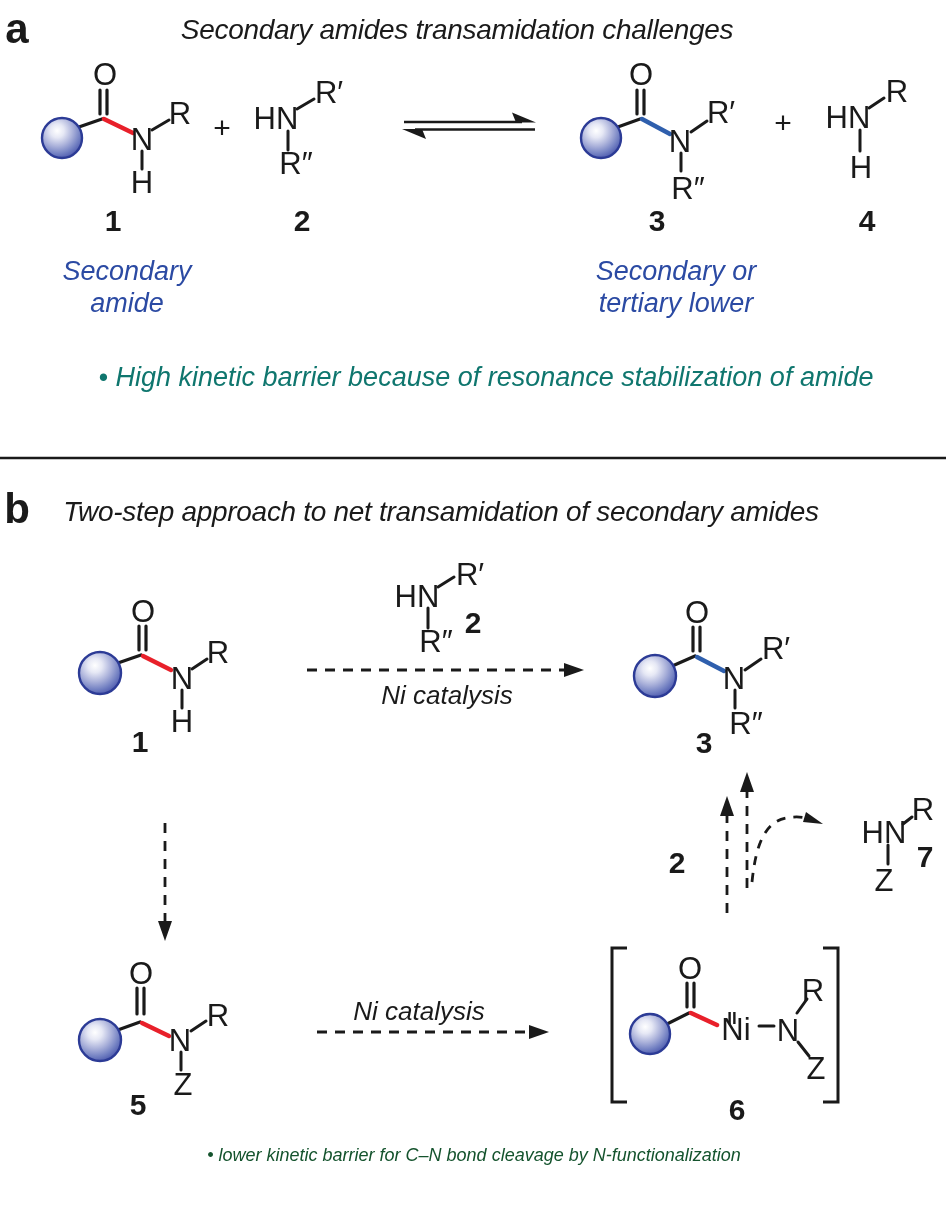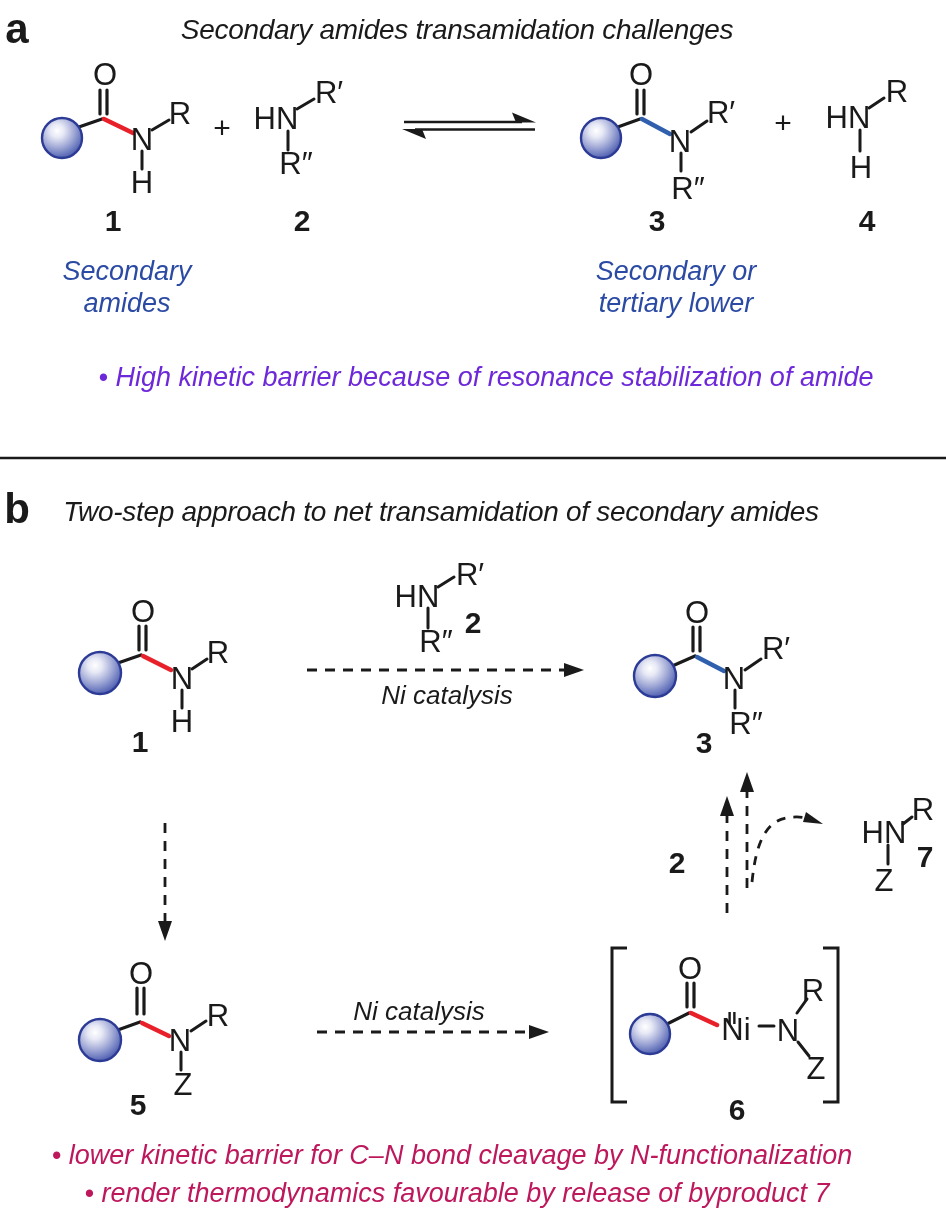--- a/index.html
+++ b/index.html
@@ -7,22 +7,22 @@
           font-family:"Liberation Sans", sans-serif;color:#1a1a1a;overflow:hidden;}
   .layer{position:absolute;left:0;top:0;}
   .t{position:absolute;transform:translate(-50%,-50%);white-space:nowrap;
      font-size:31px;color:#1a1a1a;line-height:1;}
   .num{font-weight:bold;font-size:30px;}
   .plus{font-size:30px;}
   .panel-letter{font-weight:bold;font-size:42px;}
   .ttl{font-style:italic;font-size:28px;letter-spacing:-0.3px;}
   .cap{color:#2b4aa3;font-style:italic;font-size:27px;white-space:pre-line;
        text-align:center;line-height:32px;}
-  .redtxt{color:#6d28d9;font-style:italic;font-size:27px;}
-  .bluetxt{color:#be185d;font-style:italic;font-size:27px;}
+  .redtxt{color:#0f766e;font-style:italic;font-size:27px;}
+  .bluetxt{color:#14532d;font-style:italic;font-size:18px;margin-left:22px;}
   .lbl{font-style:italic;font-size:26px;}
   .sup{font-size:17px;font-weight:bold;}
 </style>
 </head>
 <body>
 
 <div class="canvas">
 
 <svg class="layer" width="946" height="1212" viewBox="0 0 946 1212">
   <defs>
@@ -182,21 +182,21 @@
 <span class="t num" style="left:657px;top:221px">3</span>
 
 <span class="t plus" style="left:783px;top:123px">+</span>
 
 <span class="t" style="left:848px;top:117px">HN</span>
 <span class="t" style="left:897px;top:91px">R</span>
 <span class="t" style="left:861px;top:167px">H</span>
 <span class="t num" style="left:867px;top:221px">4</span>
 
 <span class="t cap" style="left:127px;top:287px">Secondary
-amides</span>
+amide</span>
 <span class="t cap" style="left:676px;top:287px">Secondary or
 tertiary lower</span>
 
 <span class="t redtxt" style="left:486px;top:377px">• High kinetic barrier because of resonance stabilization of amide</span>
 
 <span class="t panel-letter" style="left:17px;top:509px">b</span>
 <span class="t ttl" style="left:441px;top:512px">Two-step approach to net transamidation of secondary amides</span>
 
 <span class="t" style="left:143px;top:611px">O</span>
 <span class="t" style="left:182px;top:678px">N</span>
@@ -234,15 +234,14 @@
 
 <span class="t" style="left:690px;top:968px">O</span>
 <span class="t" style="left:736px;top:1029px">Ni</span>
 <span class="t sup" style="left:732px;top:1018px">II</span>
 <span class="t" style="left:788px;top:1030px">N</span>
 <span class="t" style="left:813px;top:990px">R</span>
 <span class="t" style="left:816px;top:1068px">Z</span>
 <span class="t num" style="left:737px;top:1110px">6</span>
 
 <span class="t bluetxt" style="left:452px;top:1155px">• lower kinetic barrier for C–N bond cleavage by N-functionalization</span>
-<span class="t bluetxt" style="left:457px;top:1193px">• render thermodynamics favourable by release of byproduct 7</span>
 
 </div>
 
 </body></html>

